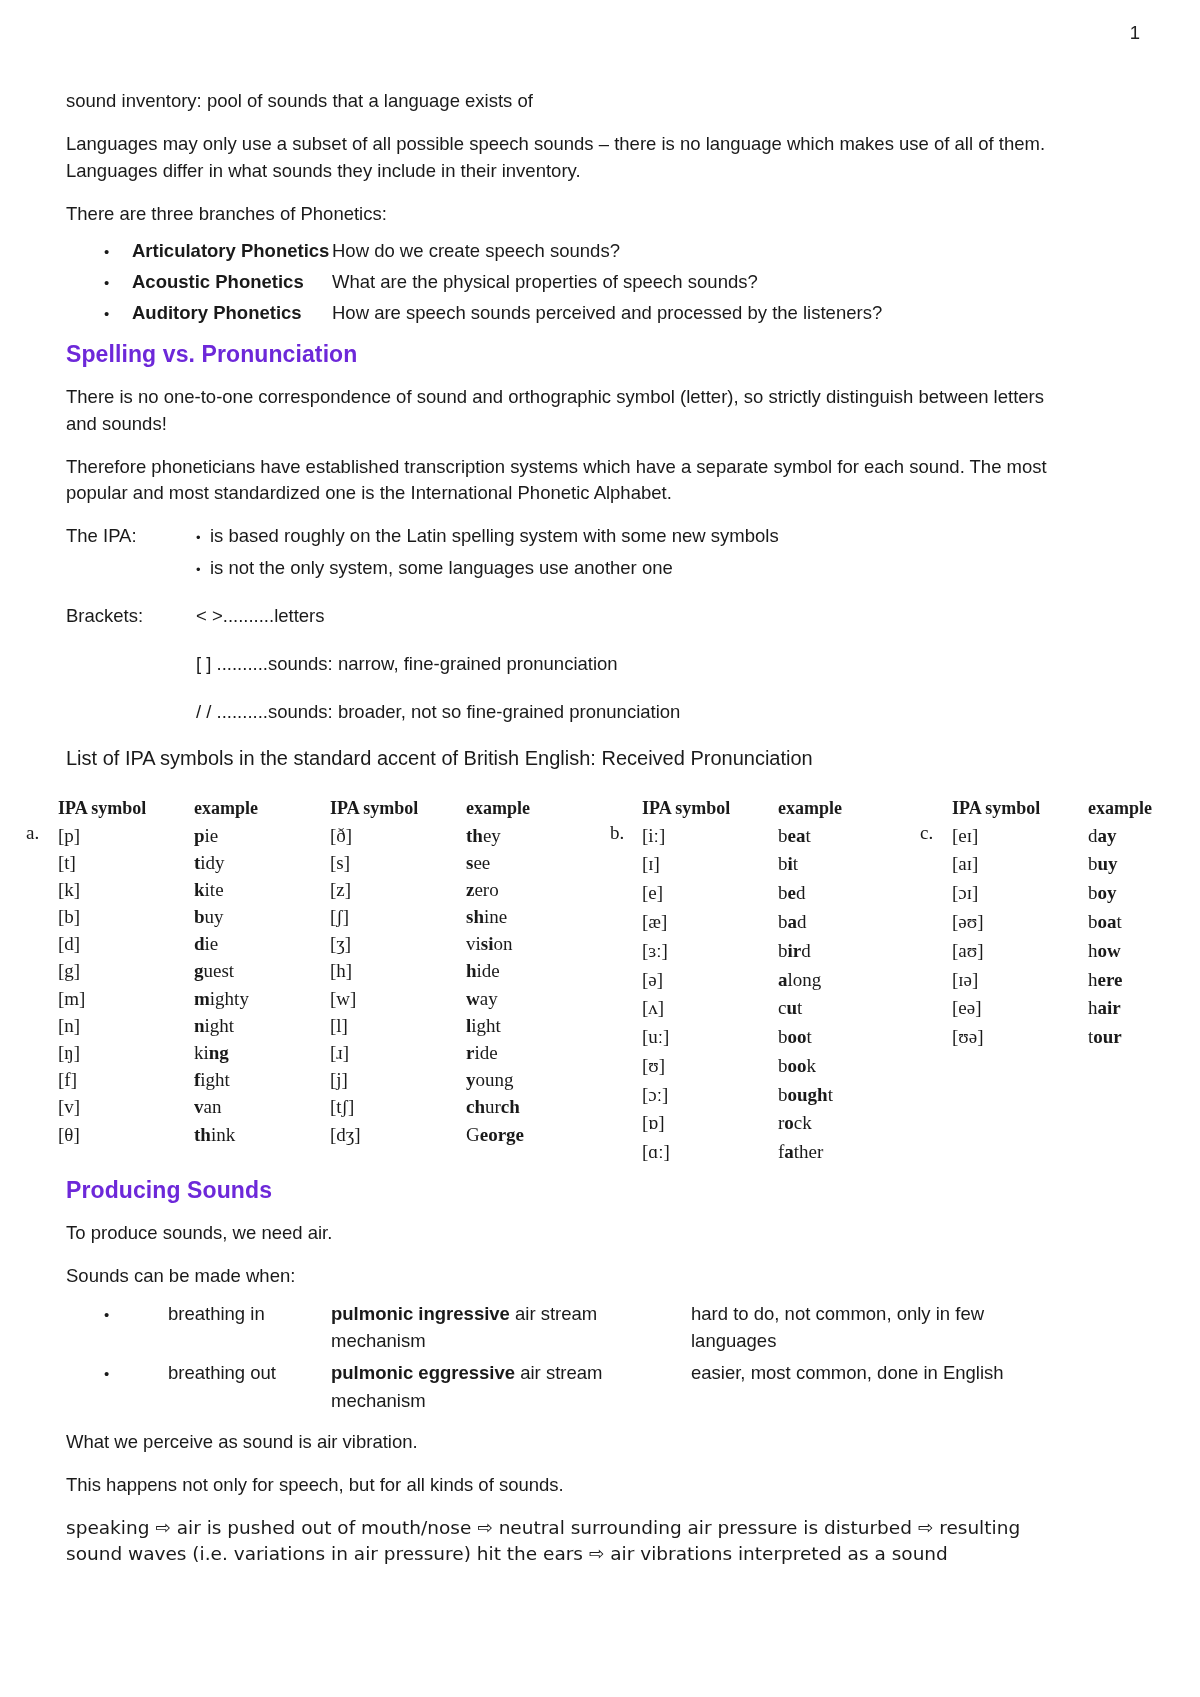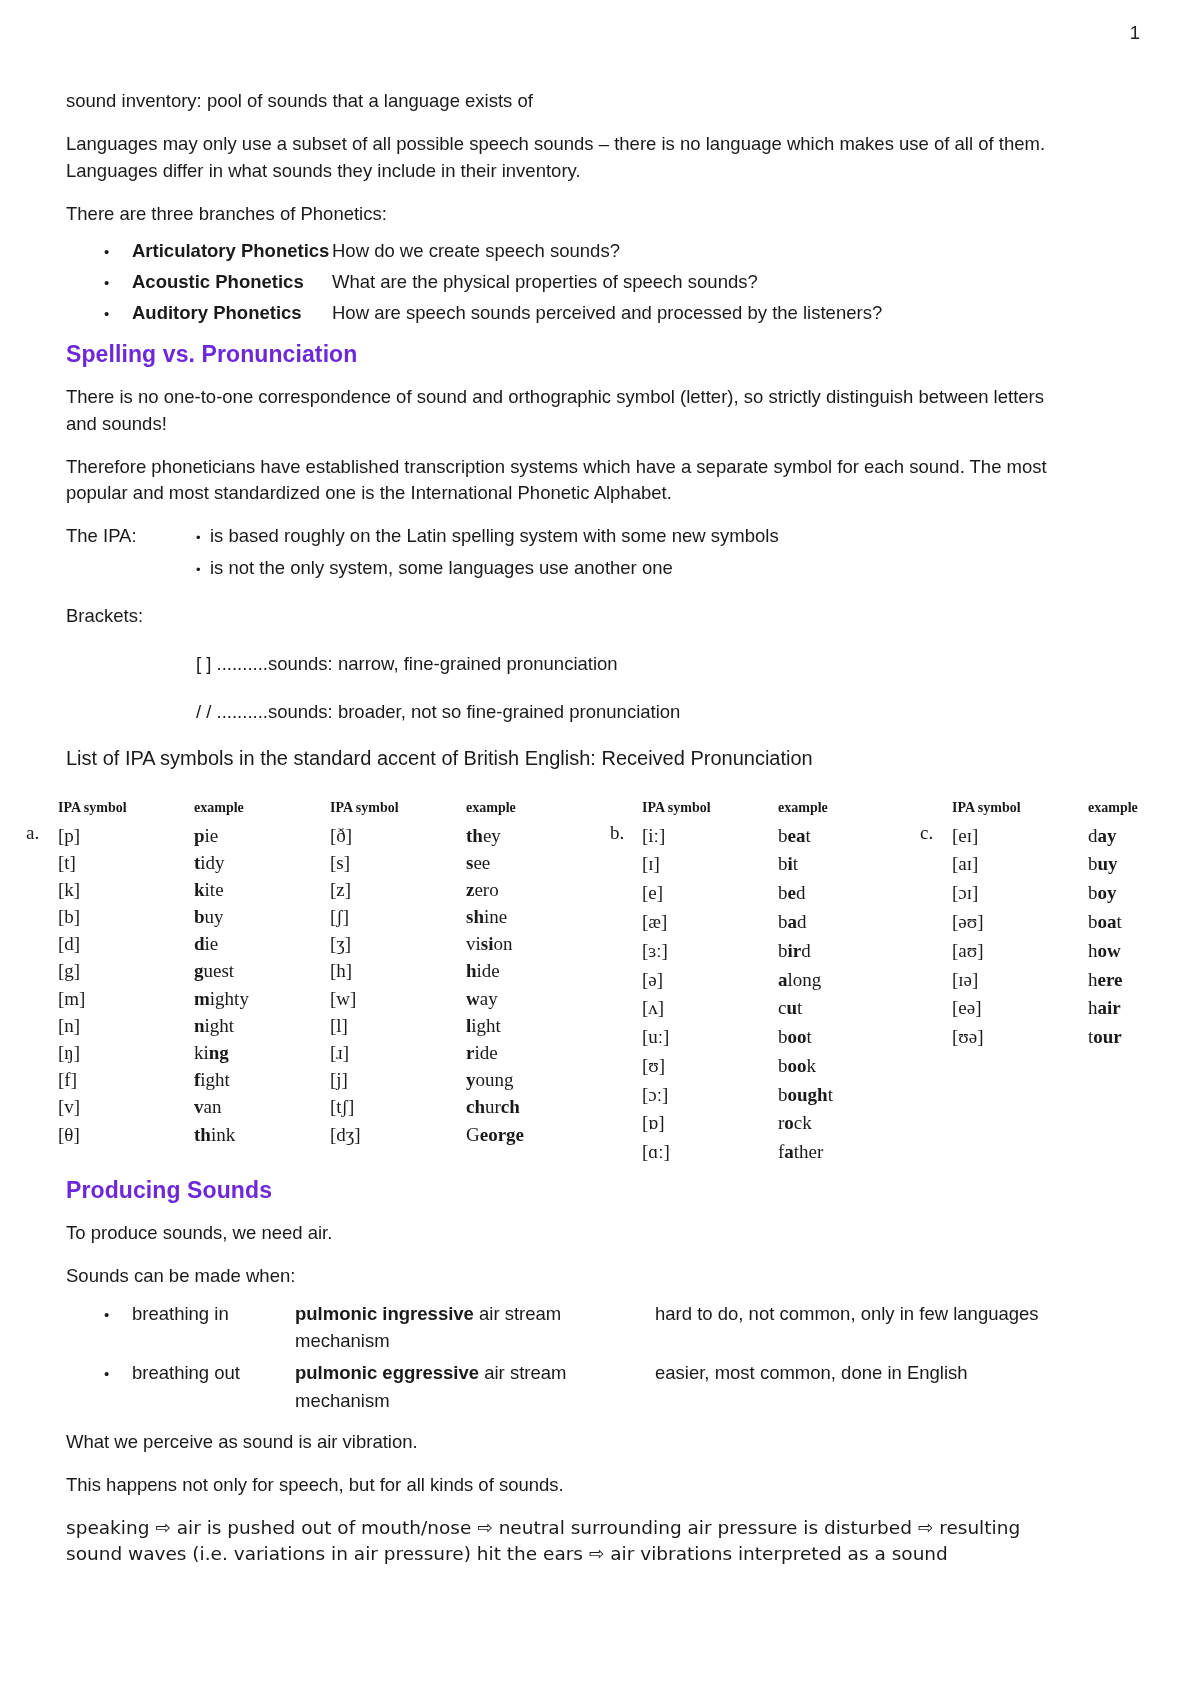--- a/index.html
+++ b/index.html
@@ -141,21 +141,21 @@
     text-align: left;
     padding-top: 28px;
     font-size: 19px;
   }
   .col {
     display: flex;
     flex-direction: column;
   }
   .col .hdr {
     font-weight: 700;
-    font-size: 14px;
+    font-size: 18px;
     height: 28px;
     line-height: 28px;
     white-space: nowrap;
   }
   .col .cell {
     height: 27.2px;
     line-height: 27.2px;
     white-space: nowrap;
   }
   .col.sym { width: 136px; flex: 0 0 136px; }
@@ -186,21 +186,21 @@
     align-items: baseline;
     margin-bottom: 4px;
   }
   ul.bullets2 li .dot {
     width: 66px;
     flex: 0 0 66px;
     padding-left: 38px;
     box-sizing: border-box;
     font-size: 15px;
   }
-  ul.bullets2 li .c1 { flex: 0 0 145px; }
+  ul.bullets2 li .c1 { flex: 0 0 145px; margin-left: 36px; }
   ul.bullets2 li .c2 { flex: 0 0 360px; margin-left: 18px; }
   ul.bullets2 li .c2 .b { font-weight: 700; }
   ul.bullets2 li .c3 { flex: 1 1 auto; }
   .arrow { font-family: "DejaVu Sans", sans-serif; }
 </style>
 </head>
 <body>
 
 <div class="page">
 
@@ -249,20 +249,21 @@
         <div>
             <span class="sdot">•</span>
             <span>is not the only system, some languages use another one</span>
           </div>
       </div>
     </div>
 
     <div class="brackets-block">
       <div class="brackets-row">
         <div class="label">Brackets:</div>
+        <div class="val">&lt; &gt;..........letters</div>
       </div>
       <div class="brackets-row">
         <div class="label"></div>
         <div class="val">[ ] ..........sounds: narrow, fine-grained pronunciation</div>
       </div>
       <div class="brackets-row">
         <div class="label"></div>
         <div class="val">/ / ..........sounds: broader, not so fine-grained pronunciation</div>
       </div>
     </div>

